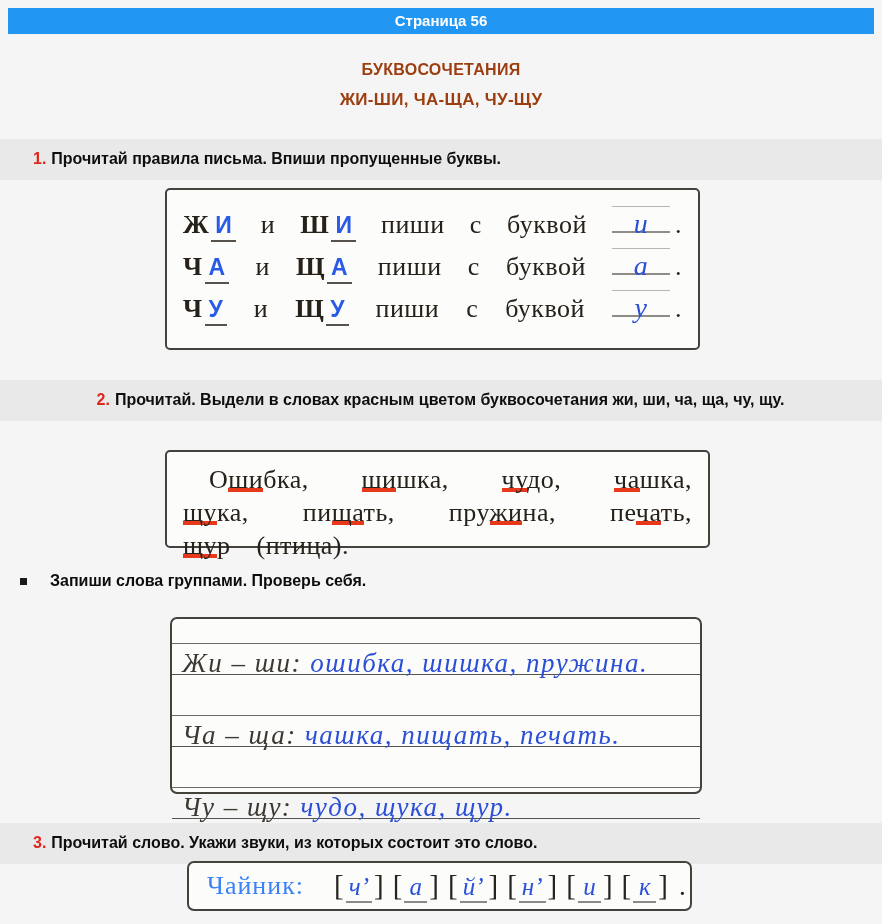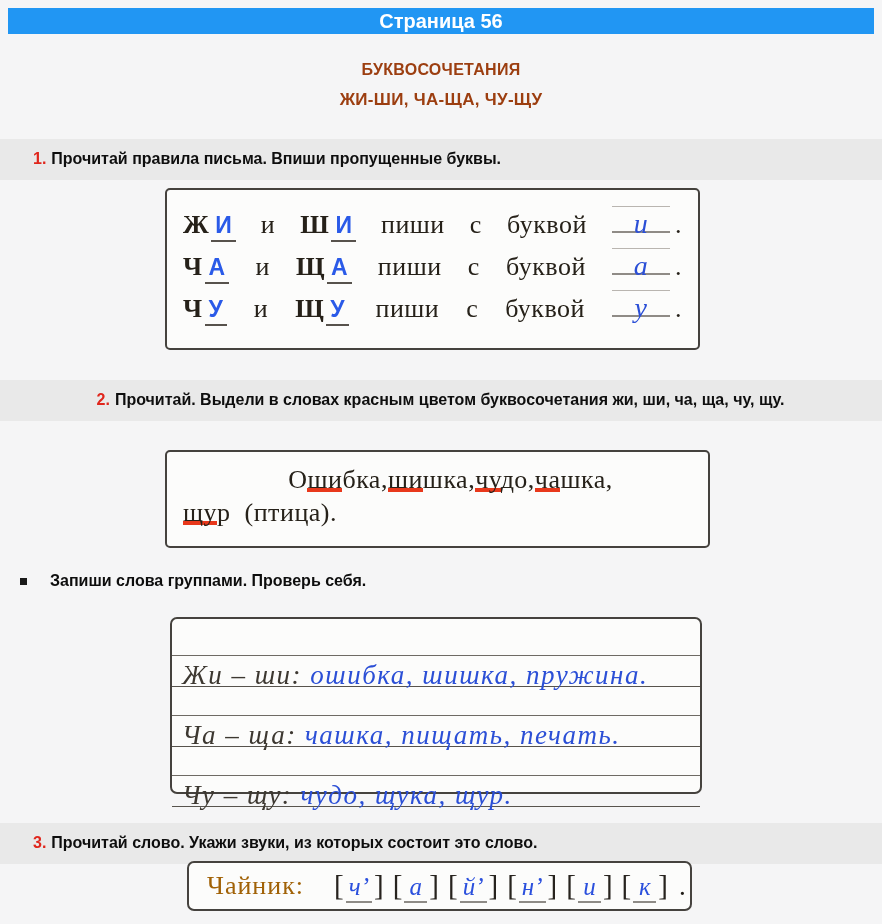--- a/index.html
+++ b/index.html
@@ -5,21 +5,21 @@
   html,body{margin:0;padding:0;}
   body{
     width:882px;height:924px;position:relative;overflow:hidden;
     background:#f5f5f6;
     font-family:"Liberation Sans","DejaVu Sans",sans-serif;
     color:#111;
   }
   
   .header-bar{
     position:absolute;left:8px;right:8px;top:8px;height:26px;
-    background:#2196f3;color:#fff;font-weight:bold;font-size:20px;
+    background:#2196f3;color:#fff;font-weight:bold;font-size:15px;
     text-align:center;line-height:26px;
   }
   
   .page-title{
     position:absolute;left:0;width:100%;text-align:center;
     color:#9c3e10;font-weight:bold;
   }
   .page-title.t1{top:61px;font-size:16px;letter-spacing:.3px;}
   .page-title.t2{top:90px;font-size:17px;letter-spacing:.3px;}
   
@@ -63,53 +63,53 @@
     font-family:"Liberation Serif","DejaVu Serif",serif;font-style:italic;
     font-size:28px;color:#2b4fd6;line-height:1;
   }
   .dot{margin-left:5px;}
   
   .box-words{
     left:165px;top:450px;width:545px;height:98px;padding:11px 16px 0;
     font-family:"Liberation Serif","DejaVu Serif",serif;font-size:26px;
     color:#262119;letter-spacing:.5px;
   }
-  .words-line{display:flex;justify-content:center;line-height:33px;white-space:nowrap;}
+  .words-line{display:flex;justify-content:space-between;line-height:33px;white-space:nowrap;}
   .words-line.indent{padding-left:26px;}
-  .words-line.last{justify-content:flex-start;gap:14px;align-items:center;}
+  .words-line.last{justify-content:flex-start;gap:26px;align-items:center;}
   .red-mark{
     background-image:linear-gradient(#e8381b,#e8381b);
     background-size:100% 4px;background-position:0 92%;background-repeat:no-repeat;
   }
   
   .bullet-row{
     position:absolute;left:20px;top:572px;display:flex;gap:23px;
     font-weight:bold;font-size:16px;color:#0d0d0d;align-items:flex-start;
   }
   .bullet-square{width:7px;height:7px;background:#1a1a1a;margin-top:6px;}
   
   .box-writing{left:170px;top:617px;width:532px;height:177px;border-radius:7px;padding-top:24px;}
   .write-row{
-    position:relative;height:30px;margin-top:28px;
+    position:relative;height:30px;margin-top:40px;
     border-top:1px solid #6e6a64;border-bottom:1px solid #57534d;
   }
-  .write-row.first{margin-top:12px;}
+  .write-row.first{margin-top:0;}
   .write-text{
     position:absolute;left:10px;bottom:-3px;white-space:nowrap;
     font-family:"Liberation Serif","DejaVu Serif",serif;font-style:italic;
     font-size:27px;letter-spacing:1.5px;line-height:1;
   }
   .write-label{color:#3d3831;}
   .write-words{color:#2b4fd6;}
   
   .box-sounds{
     left:187px;top:861px;width:505px;height:50px;border-radius:7px;
     display:flex;align-items:center;padding:0 0 0 18px;
   }
-  .sound-word{font-family:"Liberation Serif","DejaVu Serif",serif;font-size:26px;color:#a16207;letter-spacing:1px;}
+  .sound-word{font-family:"Liberation Serif","DejaVu Serif",serif;font-size:26px;color:#3b82f6;letter-spacing:1px;}
   .sounds{display:inline-flex;align-items:baseline;gap:9px;margin-left:30px;}
   .sound{display:inline-flex;align-items:baseline;}
   .bracket{font-family:"Liberation Serif","DejaVu Serif",serif;font-size:29px;color:#27231e;}
   .sletter{
     font-family:"Liberation Serif","DejaVu Serif",serif;font-style:italic;
     font-size:25px;color:#2b50dd;border-bottom:2px solid #8e8b86;
     padding:0 3px;margin:0 2px;min-width:17px;text-align:center;line-height:1.1;
   }
   .sound-period{font-family:"Liberation Serif","DejaVu Serif",serif;font-size:27px;color:#1f1b16;margin-left:2px;}
 </style>
@@ -195,20 +195,26 @@
   <span class="num">2.</span><span>Прочитай. Выдели в словах красным цветом буквосочетания жи, ши, ча, ща, чу, щу.</span>
 </div>
 <div class="wbox box-words">
   <div>
       <div class="words-line indent">
         <span class="word">О<span class="red-mark">ши</span>бка,</span>
         <span class="word"><span class="red-mark">ши</span>шка,</span>
         <span class="word"><span class="red-mark">чу</span>до,</span>
         <span class="word"><span class="red-mark">ча</span>шка,</span>
       </div>
+      <div class="words-line">
+        <span class="word"><span class="red-mark">щу</span>ка,</span>
+        <span class="word">пи<span class="red-mark">ща</span>ть,</span>
+        <span class="word">пру<span class="red-mark">жи</span>на,</span>
+        <span class="word">пе<span class="red-mark">ча</span>ть,</span>
+      </div>
       <div class="words-line last">
         <span class="word"><span class="red-mark">щу</span>р</span>
         <span class="word">(птица).</span>
       </div>
     </div>
 </div>
 
 <div class="bullet-row">
   <span class="bullet-square"></span>
   <span>Запиши слова группами. Проверь себя.</span>

